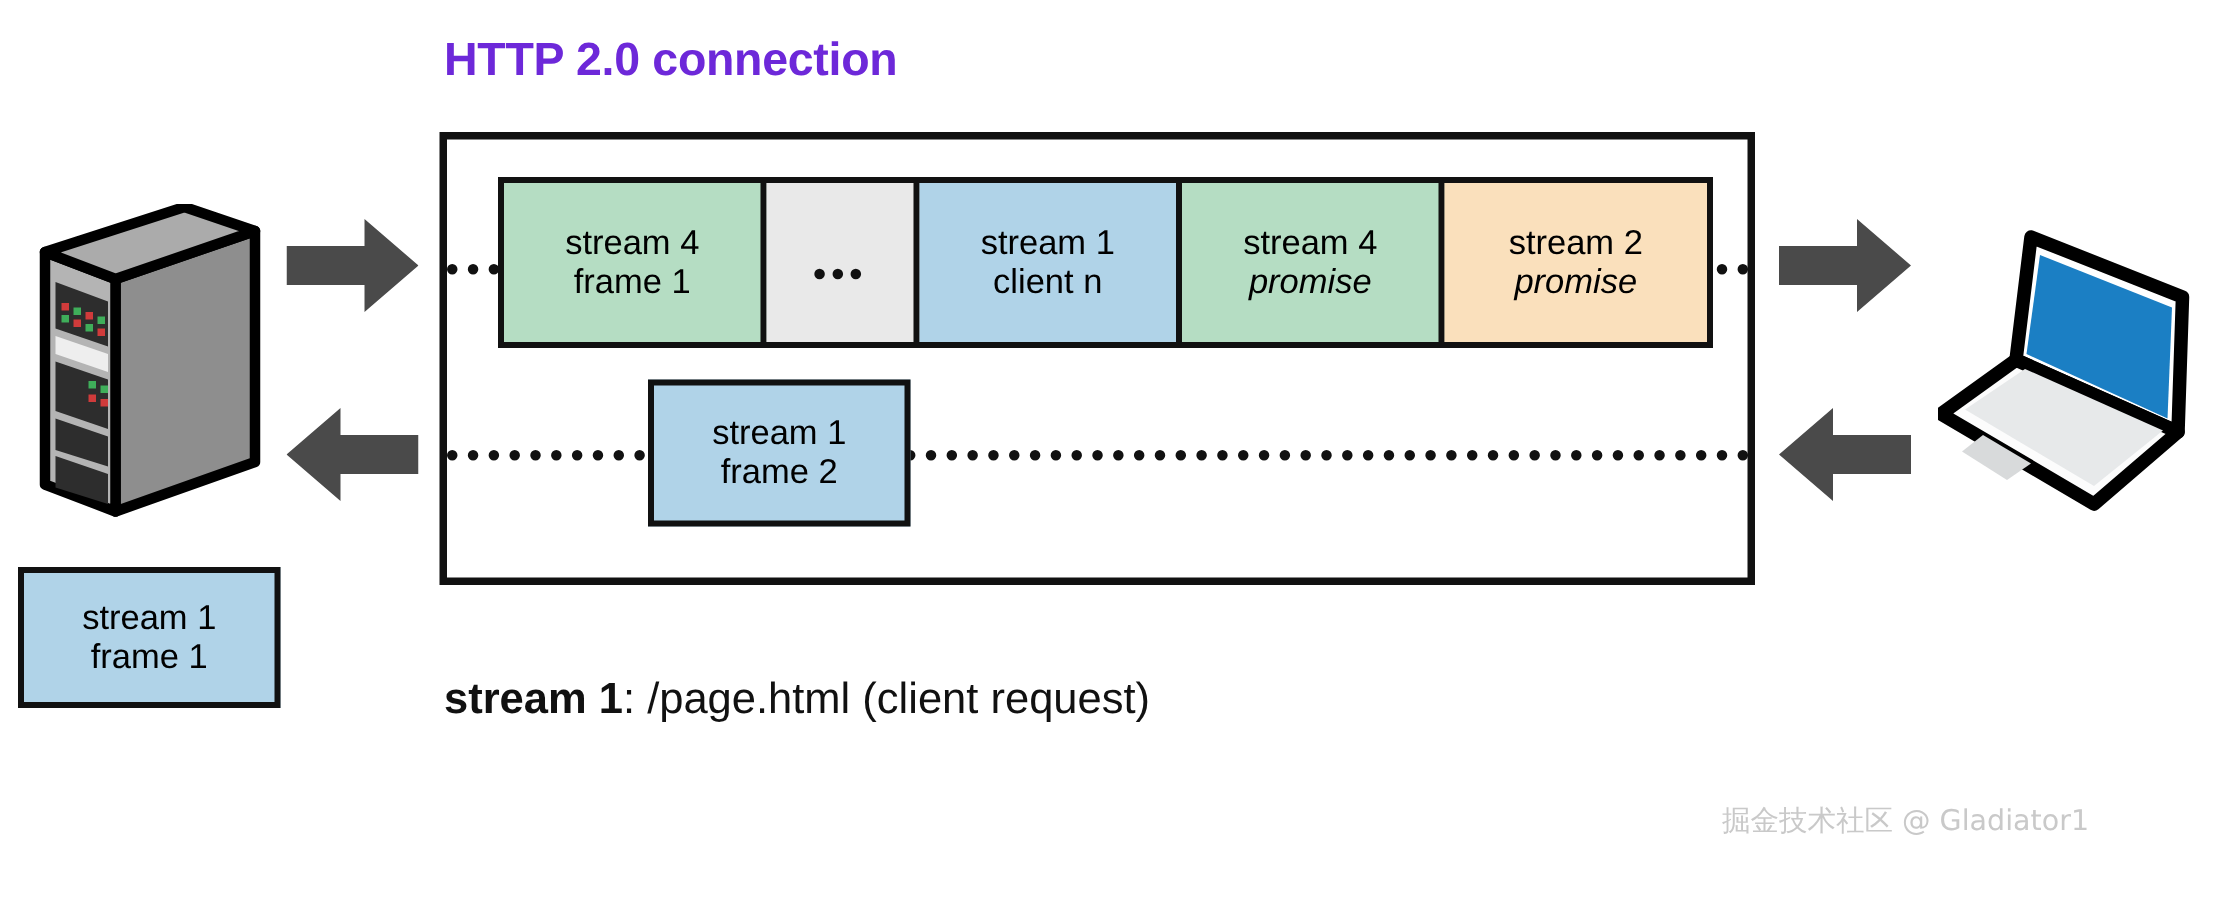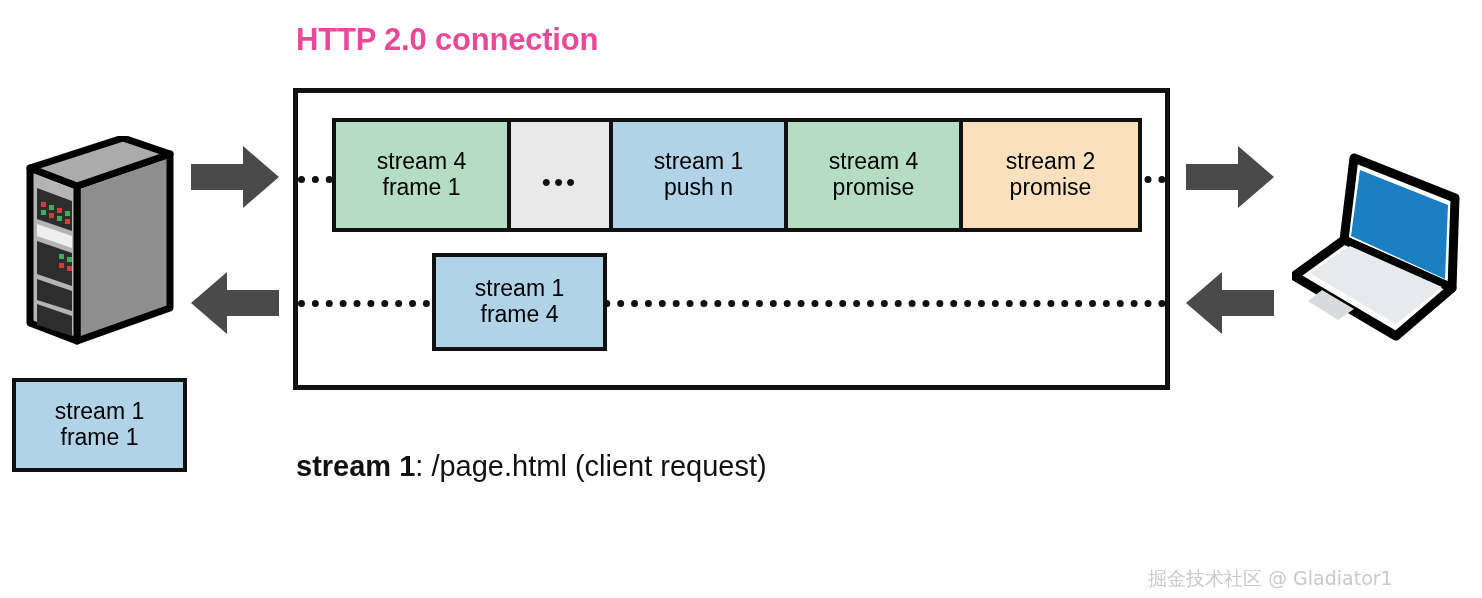--- a/index.html
+++ b/index.html
@@ -5,21 +5,21 @@
   html,body{margin:0;padding:0;background:#ffffff;}
   body{width:1482px;height:598px;position:relative;overflow:hidden;
        font-family:"Liberation Sans","DejaVu Sans",sans-serif;color:#000;}
 
   .abs{position:absolute;}
 
   
   #title{
     left:296px; top:22px;
     font-size:31px; font-weight:bold; letter-spacing:-0.2px;
-    color:#ec4899; white-space:nowrap;
+    color:#6d28d9; white-space:nowrap;
   }
 
   
   #connection-box{
     left:293px; top:88px; width:877px; height:302px;
     border:5px solid #111; background:#ffffff; box-sizing:border-box;
   }
 
   
   .dotline{
@@ -41,21 +41,21 @@
     align-items:center; justify-content:center;
     box-sizing:border-box;
     border-right:4px solid #111;
     height:106px;
     line-height:1.12;
     font-size:23px;
   }
   .frame-cell:last-child{border-right:none;}
   .frame-cell .l1{display:block;}
   .frame-cell .l2{display:block;}
-  .frame-cell .l2.ital{}
+  .frame-cell .l2.ital{font-style:italic;}
 
   .c-green{background:#b5ddc3;}
   .c-blue{background:#b0d3e8;}
   .c-orange{background:#fae0bc;}
   .c-gray{background:#e9e9e9;}
 
   .ellipsis-dots{
     font-size:26px; letter-spacing:3px; color:#111;
     line-height:1; margin-top:14px;
   }
@@ -93,21 +93,21 @@
   #stream-legend{
     left:296px; top:442px; font-size:29px; line-height:1.66;
     color:#111; white-space:nowrap;
   }
   #stream-legend .row{ display:block; }
   #stream-legend .nm{ font-weight:bold; }
   #stream-legend .rest{ font-weight:normal; }
 
   
   #watermark{
-    left:1148px; top:566px;
+    left:1148px; top:534px;
     font-size:19px; color:#c9c9c9; white-space:nowrap;
     font-family:"DejaVu Sans",sans-serif;
   }
 </style>
 </head>
 <body>
 
 <div class="abs" id="title">HTTP 2.0 connection</div>
 
 <div class="abs" id="server">
@@ -165,38 +165,38 @@
     <span class="l1">stream 4</span>
     <span class="l2">frame 1</span>
   </div>
 
   <div class="frame-cell c-gray" style="width:102px">
     <span class="ellipsis-dots">•••</span>
   </div>
 
   <div class="frame-cell c-blue" style="width:175px">
     <span class="l1">stream 1</span>
-    <span class="l2">push n</span>
+    <span class="l2">client n</span>
   </div>
 
   <div class="frame-cell c-green" style="width:175px">
     <span class="l1">stream 4</span>
     <span class="l2 ital">promise</span>
   </div>
 
   <div class="frame-cell c-orange" style="width:175px">
     <span class="l1">stream 2</span>
     <span class="l2 ital">promise</span>
   </div>
 
 </div>
 
 <div class="abs" id="frame-lower">
   <span class="l1">stream 1</span>
-  <span class="l2">frame 4</span>
+  <span class="l2">frame 2</span>
 </div>
 
 <div class="abs" id="key-box">
   <span class="l1">stream 1</span>
   <span class="l2">frame 1</span>
 </div>
 
 <div class="abs arrow" id="arrow-top-left">
   <svg viewBox="0 0 88 62" width="88" height="62" aria-hidden="true">
     <polygon points="0,18 52,18 52,0 88,31 52,62 52,44 0,44" fill="#4a4a4a"></polygon>

